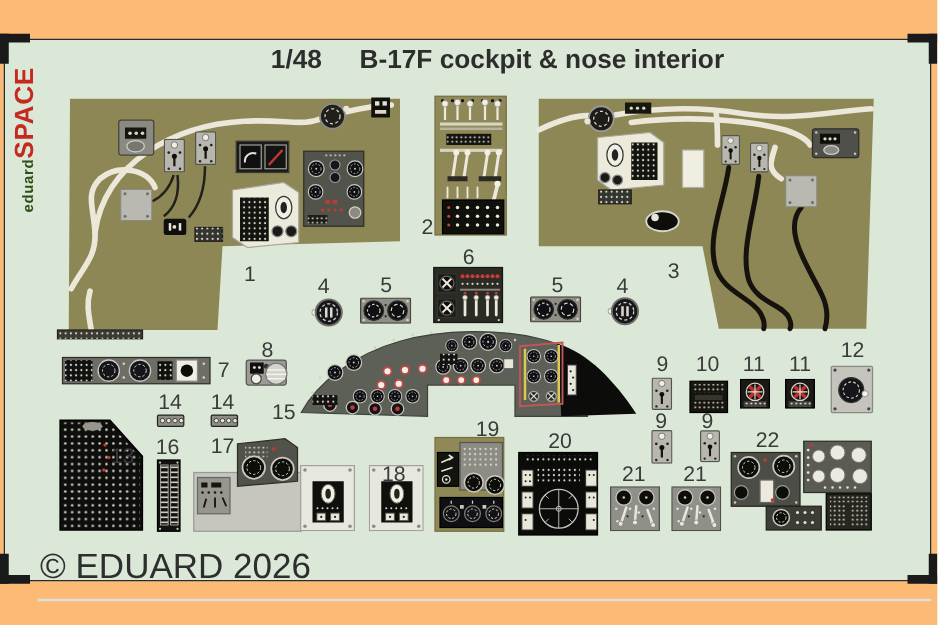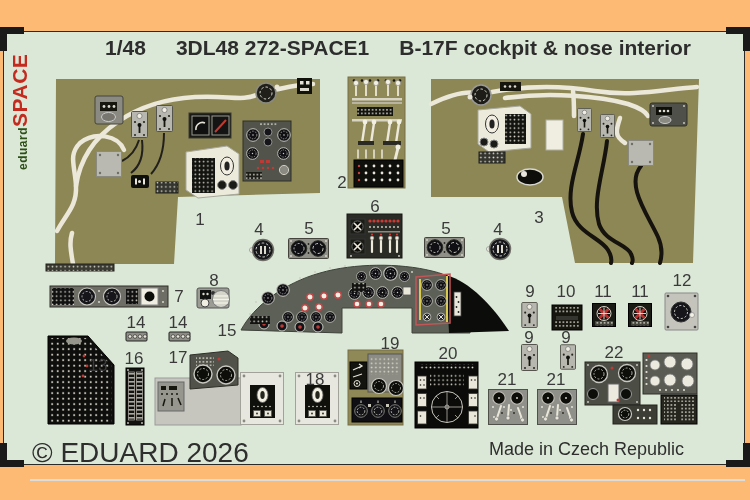--- a/index.html
+++ b/index.html
@@ -33,21 +33,20 @@
 
   <div class="sheet"></div>
   <div class="corner tl"></div>
   <div class="corner tr"></div>
   <div class="corner bl"></div>
   <div class="corner br"></div>
   <div class="shadow-line"></div>
 
   <div class="header">
     <span>1/48</span>
-    <span>3DL48 272-SPACE1</span>
     <span>B-17F cockpit &amp; nose interior</span>
   </div>
 
   <div class="logo">
     <span class="brand">eduard</span><span class="series">SPACE</span>
   </div>
 
   <svg class="art" width="750" height="500" viewBox="0 0 750 500">
     <defs>
       <pattern id="wd5" width="5.5" height="5.5" patternUnits="userSpaceOnUse">
@@ -774,14 +773,13 @@
       <div class="plabel" style="left: 178px; top: 357px;">17</div>
       <div class="plabel" style="left: 315px; top: 379px;">18</div>
       <div class="plabel" style="left: 390px; top: 343px;">19</div>
       <div class="plabel" style="left: 448px; top: 353px;">20</div>
       <div class="plabel" style="left: 507px; top: 379px;">21</div>
       <div class="plabel" style="left: 556px; top: 379px;">21</div>
       <div class="plabel" style="left: 614px; top: 352px;">22</div>
     </div>
 
   <div class="footer-copy">© EDUARD 2026</div>
-  <div class="footer-origin">Made in Czech Republic</div>
 </div>
 
 </body></html>

